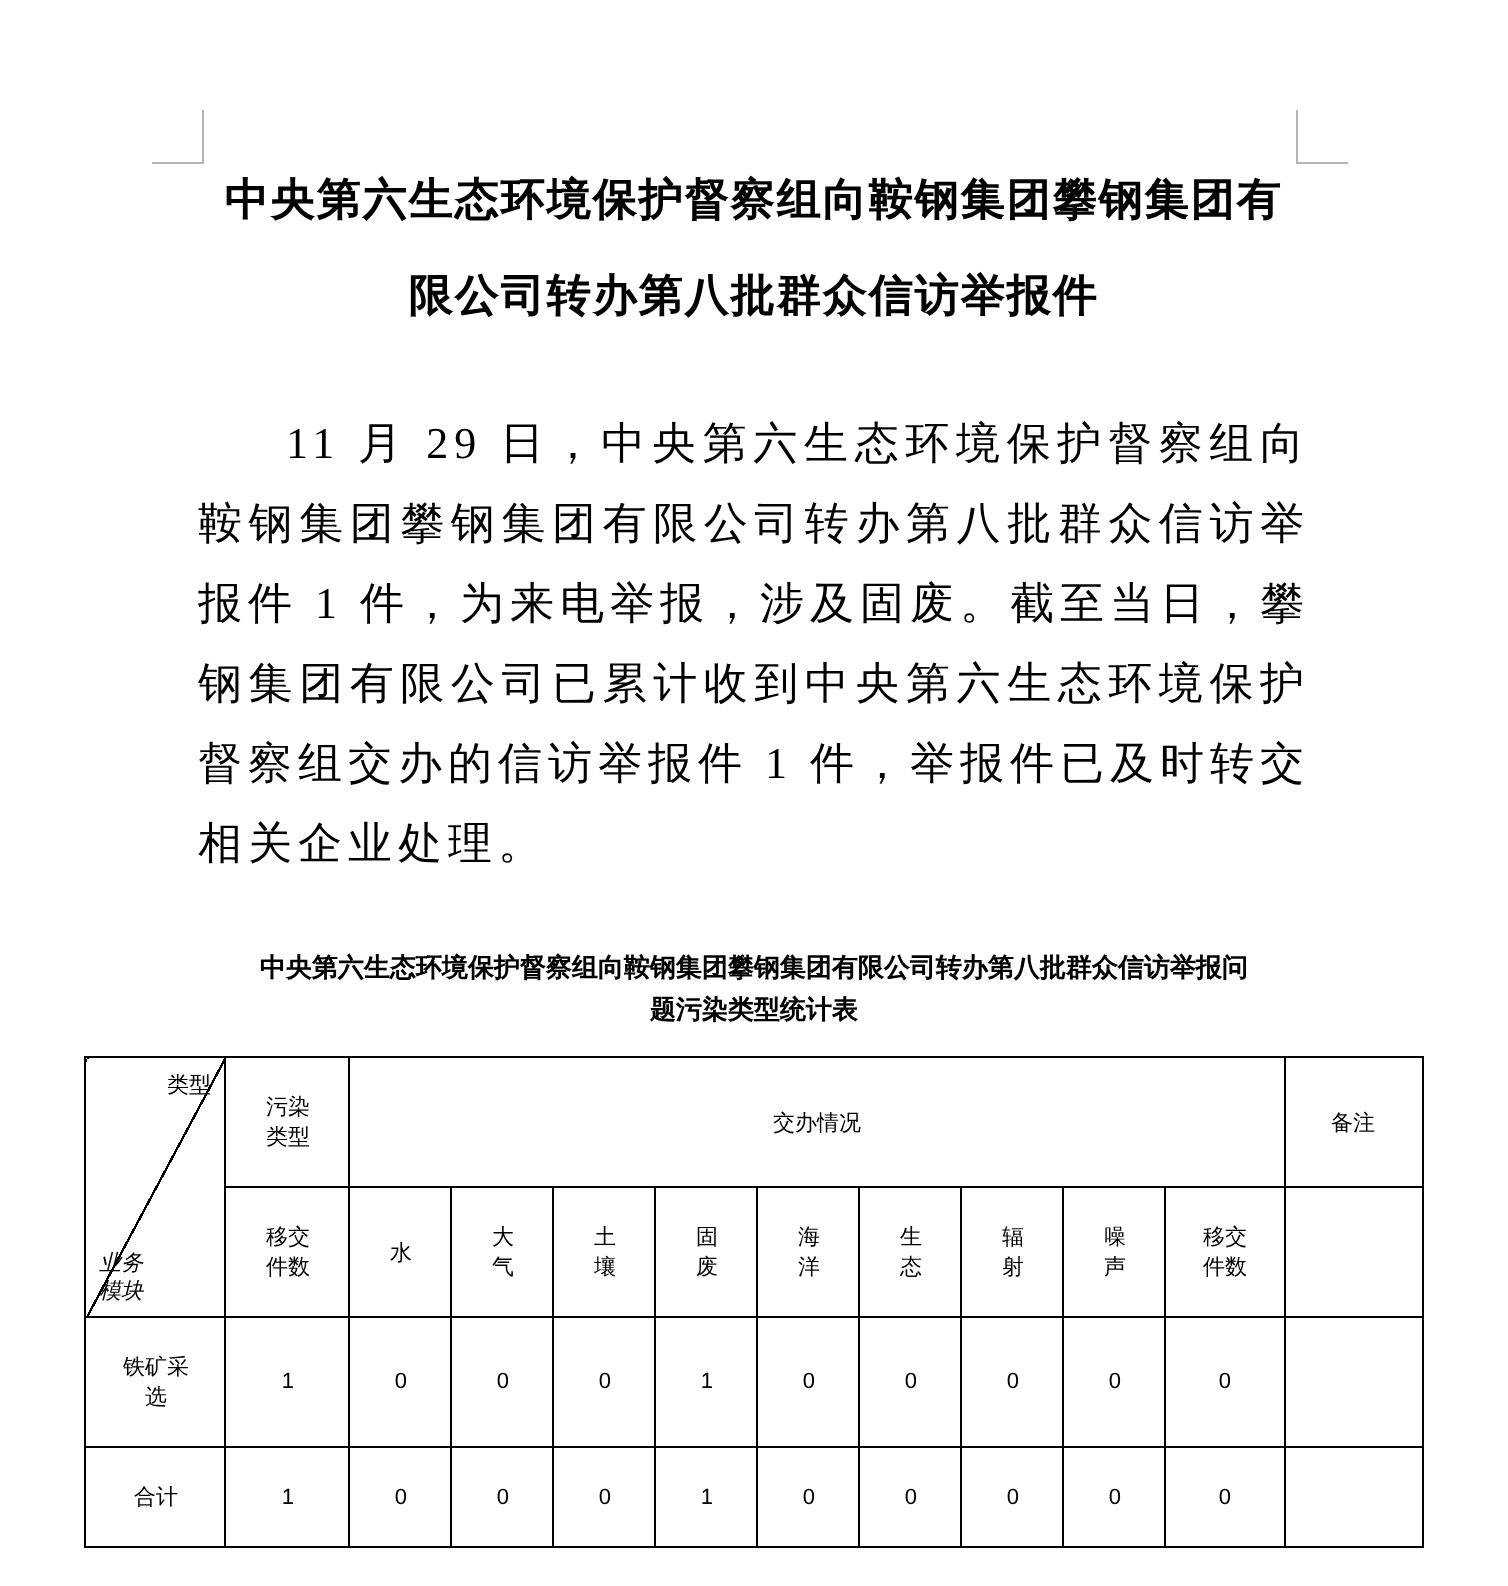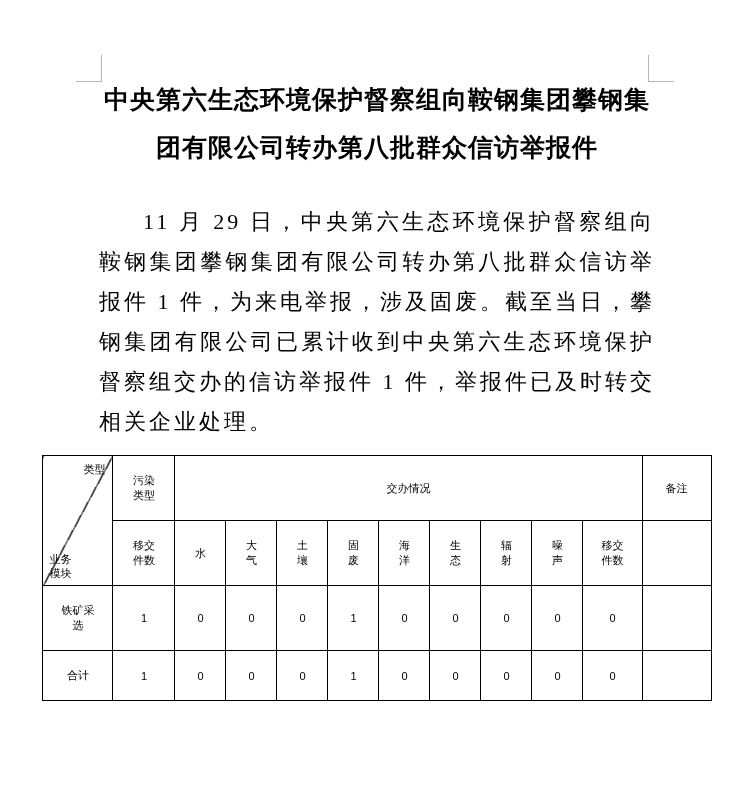--- a/index.html
+++ b/index.html
@@ -14,21 +14,21 @@
   }
   
   .mark { position: absolute; width: 25px; height: 26px; }
   .mark-tl { left: 76px; top: 55px; border-right: 1px solid #b5b5b5; border-bottom: 1px solid #b5b5b5; }
   .mark-tr { left: 648px; top: 55px; border-left: 1px solid #b5b5b5; border-bottom: 1px solid #b5b5b5; }
 
   .doc-title {
     margin: 76px auto 0 auto;
     max-width: 548px;
     text-align: center;
-    font-size: 25px;
+    font-size: 22px;
     font-weight: bold;
     line-height: 48px;
     letter-spacing: 1px;
   }
   .doc-body {
     width: 556px;
     margin: 30px auto 0 auto;
     font-size: 22px;
     line-height: 40px;
     letter-spacing: 3px;
@@ -70,37 +70,38 @@
     position: relative;
     background-image: linear-gradient(to bottom right,
       transparent calc(50% - 0.6px),
       #000000 calc(50% - 0.6px),
       #000000 calc(50% + 0.6px),
       transparent calc(50% + 0.6px));
   }
   .corner-type  { position: absolute; top: 6px; right: 7px; }
   .corner-module {
     position: absolute; bottom: 5px; left: 6px;
-    width: 2em; line-height: 14px; text-align: right; word-break: break-all;
+    width: 2em; line-height: 14px; text-align: right; word-break: break-all; font-style: italic;
   }
 </style>
 </head>
 <body>
 
 <div class="page">
 
   <div class="mark mark-tl"></div>
   <div class="mark mark-tr"></div>
 
   <h1 class="doc-title">中央第六生态环境保护督察组向鞍钢集团攀钢集团有限公司转办第八批群众信访举报件</h1>
 
   <div class="doc-body">
     <p>11 月 29 日，中央第六生态环境保护督察组向鞍钢集团攀钢集团有限公司转办第八批群众信访举报件 1 件，为来电举报，涉及固废。截至当日，攀钢集团有限公司已累计收到中央第六生态环境保护督察组交办的信访举报件 1 件，举报件已及时转交相关企业处理。</p>
   </div>
 
+  <div class="table-caption">中央第六生态环境保护督察组向鞍钢集团攀钢集团有限公司转办第八批群众信访举报问题污染类型统计表</div>
 
   <table class="stat-table">
     <colgroup>
       <col style="width:70px">
         <col style="width:62px">
       <col style="width:51px">
         <col style="width:51px">
         <col style="width:51px">
         <col style="width:51px">
       <col style="width:51px">

